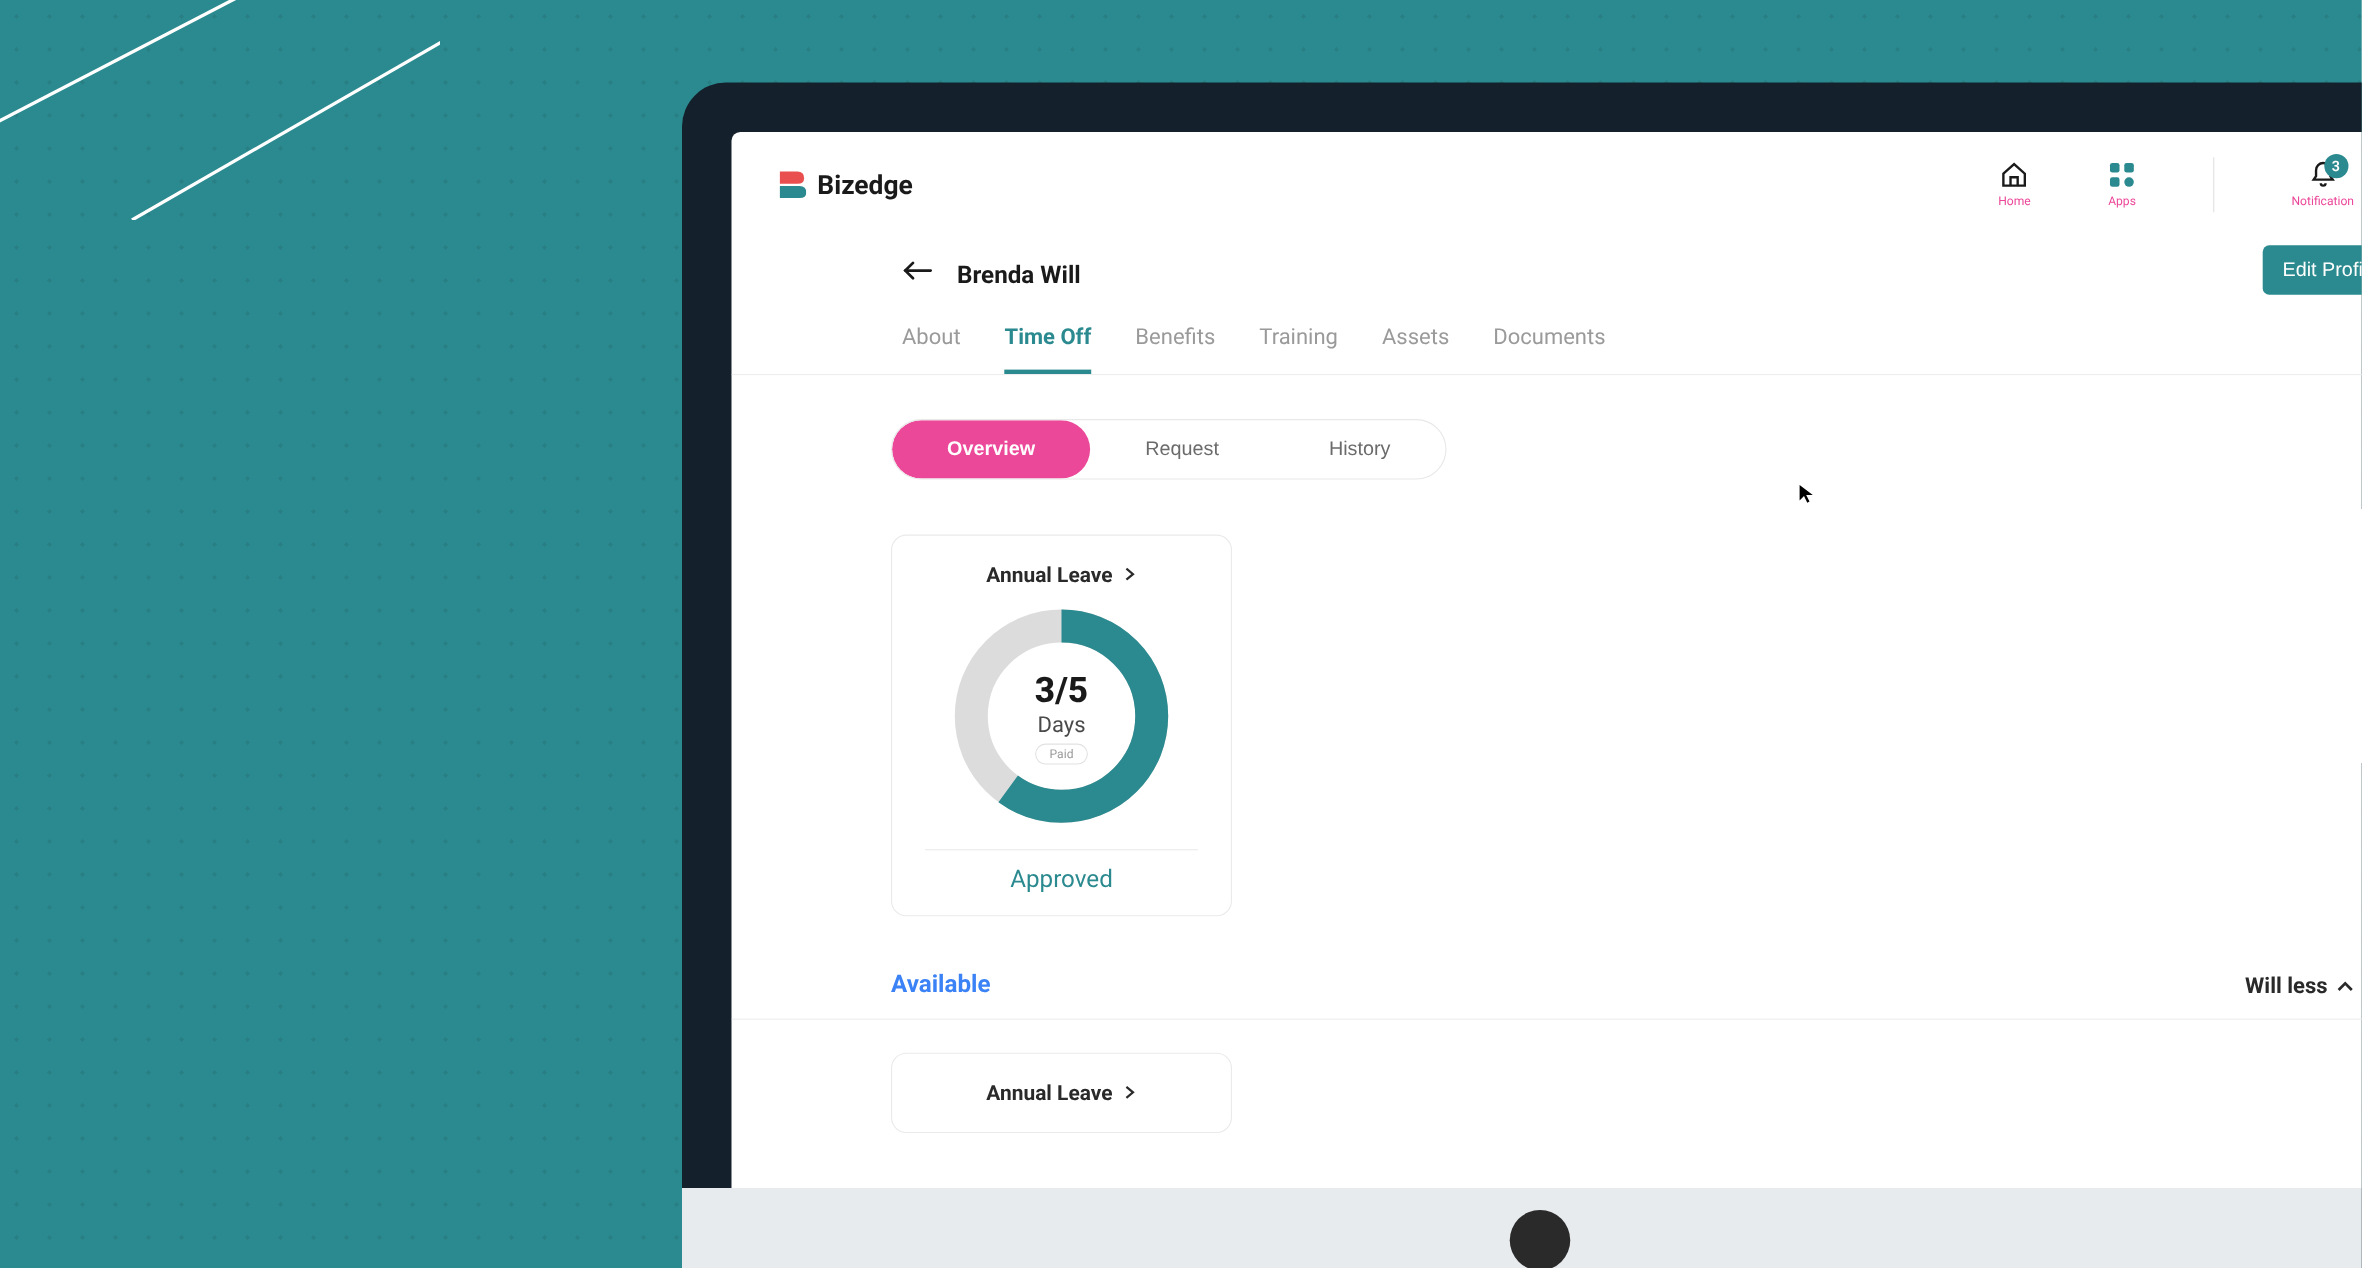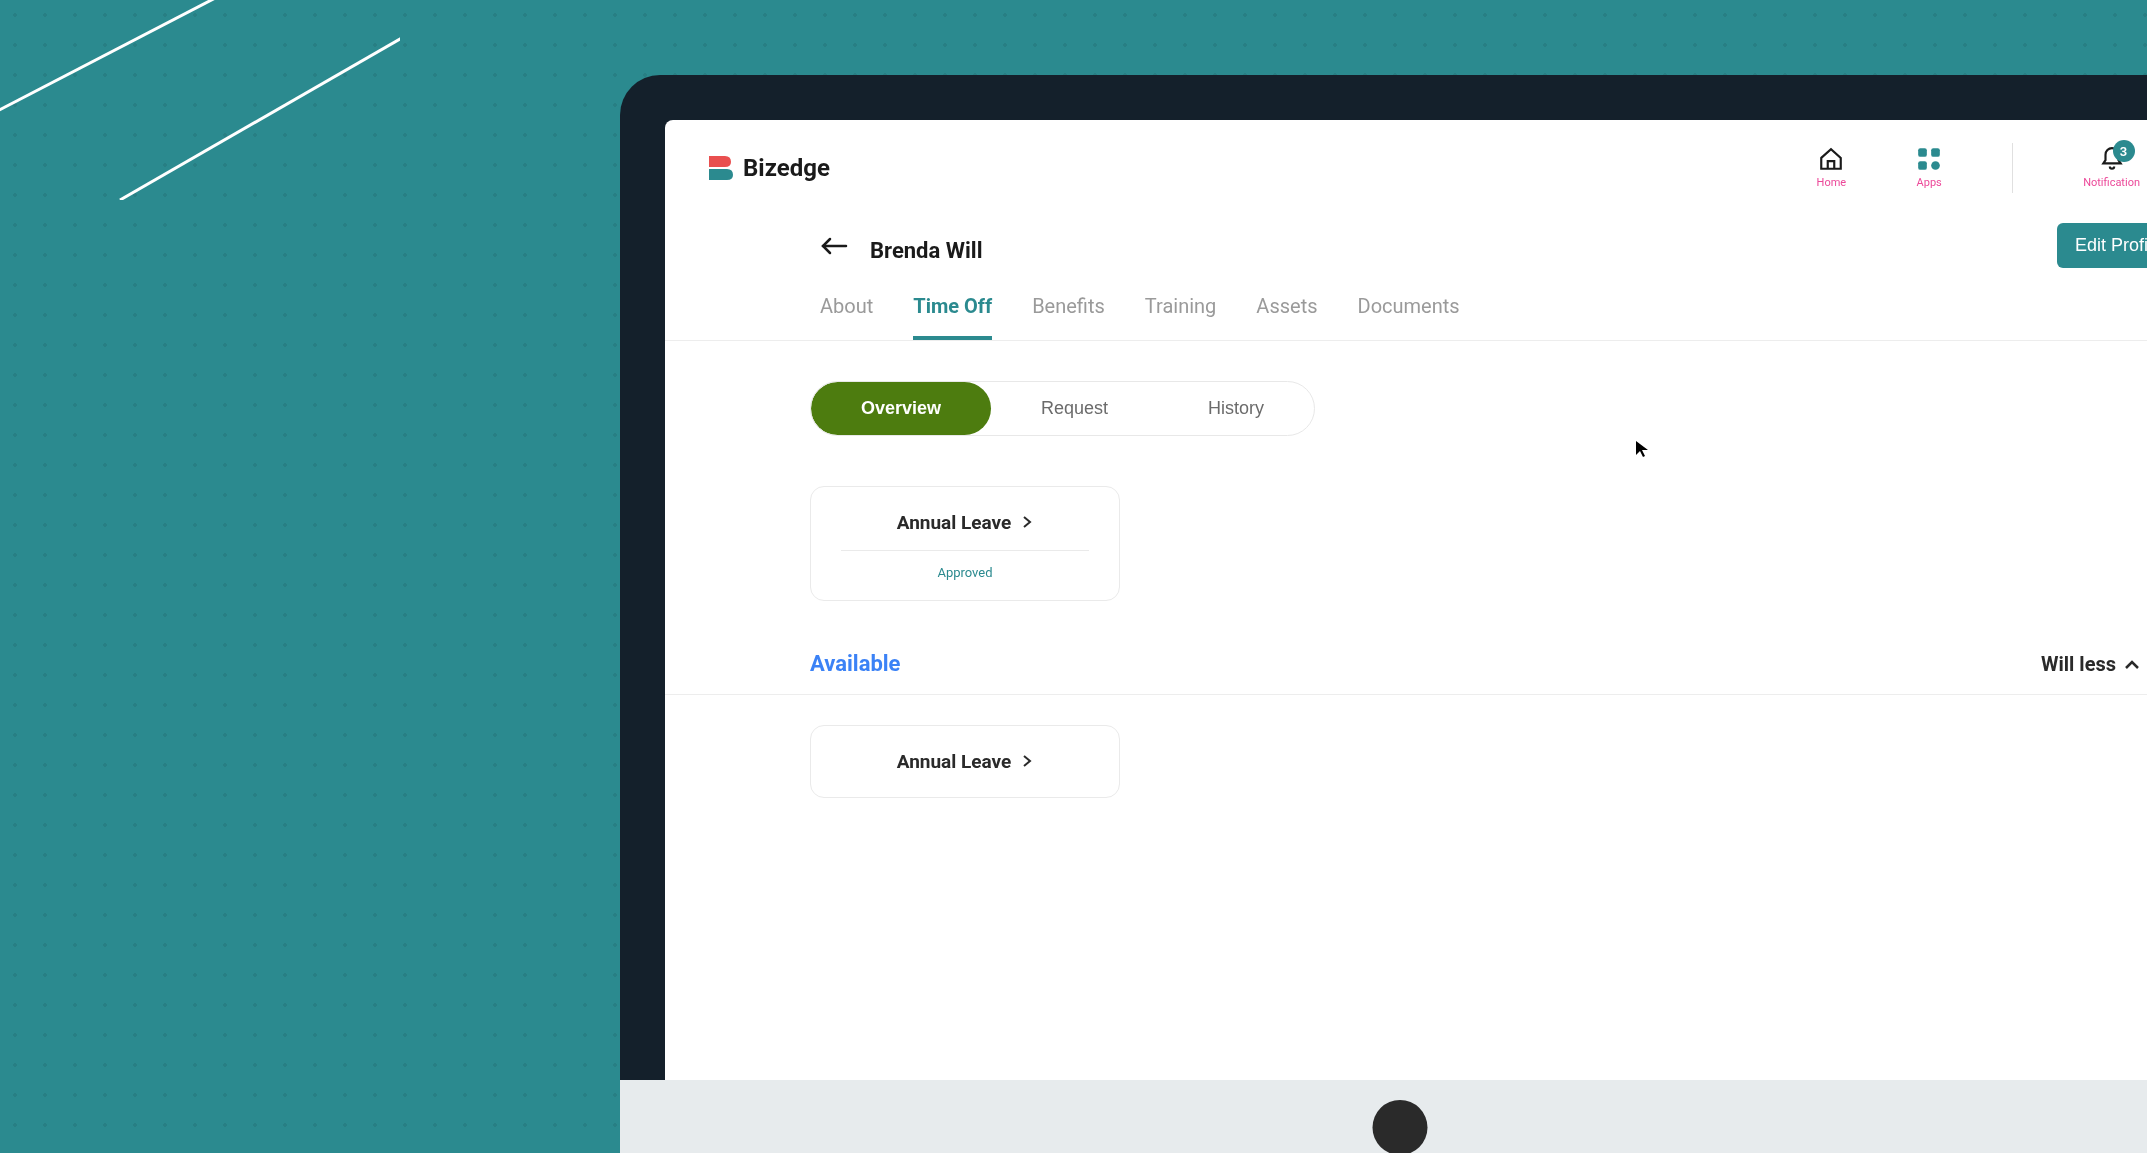--- a/index.html
+++ b/index.html
@@ -167,21 +167,21 @@
   }
   .subtab {
     padding: 16px 50px;
     font-size: 18px;
     color: #6b6b6b;
     cursor: pointer;
     background: transparent;
     border: none;
   }
   .subtab.active {
-    background: #4d7c0f;
+    background: #ec4899;
     color: white;
     font-weight: 700;
     border-radius: 999px;
     text-align: center;
   }
   .cards-row {
     display: flex;
     gap: 40px;
     padding: 50px 0 0 145px;
   }
@@ -237,21 +237,21 @@
     color: #9a9a9a;
   }
   .card-divider {
     width: 100%;
     height: 1px;
     background: #eaeaea;
     margin-top: 16px;
   }
   .card-status {
     color: #2b8a8f;
-    font-size: 13px;
+    font-size: 22px;
     margin-top: 14px;
   }
   .section-header {
     display: flex;
     justify-content: space-between;
     align-items: center;
     padding: 50px 40px 18px 145px;
     border-bottom: 1px solid #ededed;
   }
   .section-title {
@@ -408,20 +408,31 @@
     <div class="cards-row">
       <div class="leave-card">
         <div class="card-title-row">
           <span class="card-title">Annual Leave</span>
           <span>
             <svg class="chevron" viewBox="0 0 12 12" fill="none" stroke="#2a2a2a" stroke-width="2">
               <path d="M3 1 L9 6 L3 11"></path>
             </svg>
           </span>
         </div>
+        <div class="donut-wrap">
+          <svg viewBox="0 0 210 210" width="210" height="210">
+            <circle cx="105" cy="105" r="82" fill="none" stroke="#dcdcdc" stroke-width="30"></circle>
+            <circle cx="105" cy="105" r="82" fill="none" stroke="#2b8a8f" stroke-width="30" stroke-dasharray="309 515" stroke-dashoffset="0" transform="rotate(-90 105 105)" stroke-linecap="butt"></circle>
+          </svg>
+          <div class="donut-center">
+            <div class="donut-value">3/5</div>
+            <div class="donut-unit">Days</div>
+            <div class="donut-badge">Paid</div>
+          </div>
+        </div>
         <div class="card-divider"></div>
         <div class="card-status">Approved</div>
       </div>
     </div>
 
     <div class="section-header">
       <span class="section-title">Available</span>
       <div class="view-toggle">
         <span>Will less</span>
         <span>

